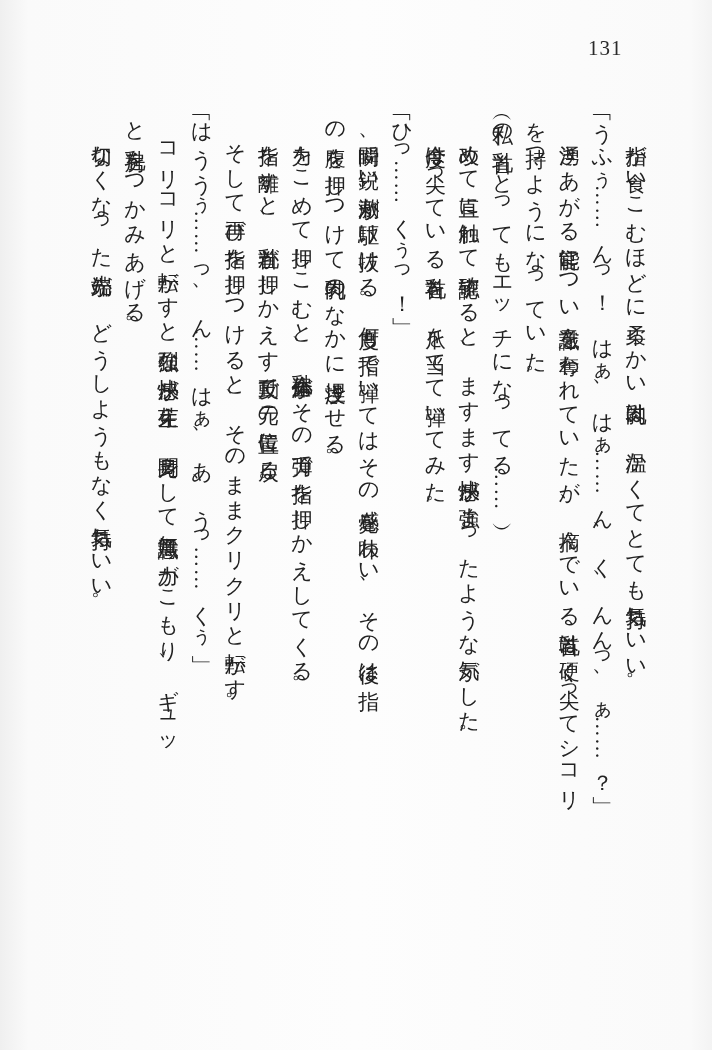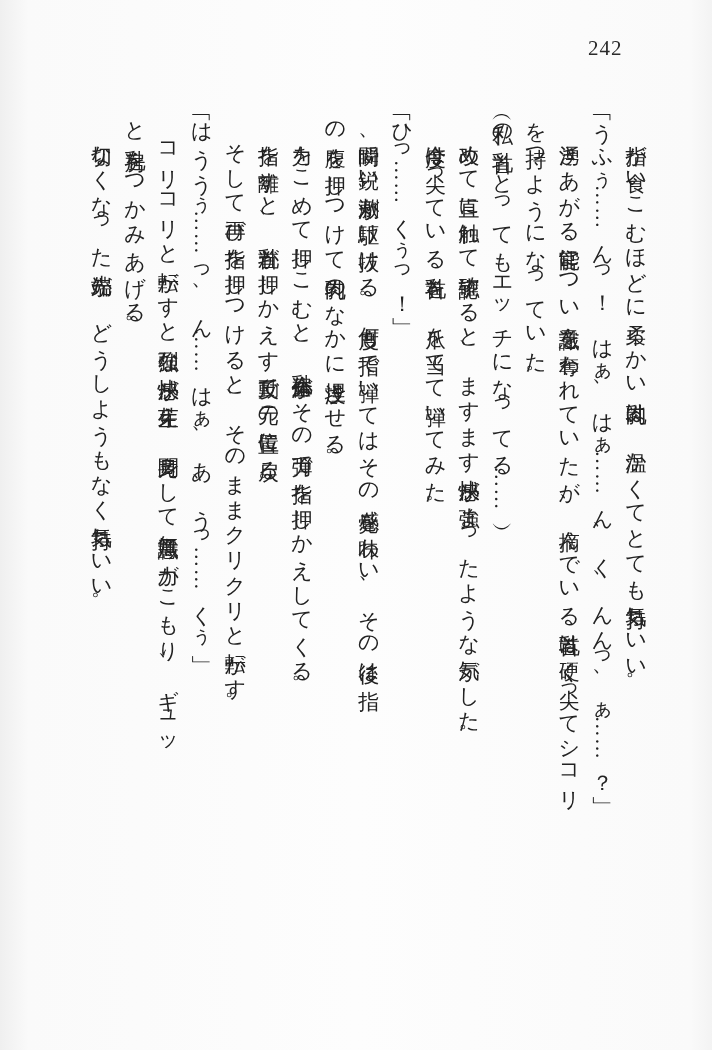--- a/index.html
+++ b/index.html
@@ -39,21 +39,21 @@
   .text-line {
     margin: 0;
   }
   .text-line.indent {
     text-indent: 22px;
   }
 </style>
 </head>
 <body>
 
-<div class="page-number">242</div>
+<div class="page-number">131</div>
 
 <div class="text-block" id="text-block">
     <div class="text-line indent">指が食いこむほどに柔らかい乳肉は、温かくてとても気持ちいい。</div>
     <div class="text-line">「うふぅ……んっ！　はぁ、はぁ……ん、く、んんっ、ぁ……？」</div>
     <div class="text-line indent">湧きあがる官能につい意識を奪われていたが、摘んでいる乳首は硬く尖ってシコリ</div>
     <div class="text-line">を持つようになっていた。</div>
     <div class="text-line">（私の乳首、とってもエッチになってる……）</div>
     <div class="text-line indent">改めて直に触れて確認すると、ますます快感が強まったような気がした。</div>
     <div class="text-line indent">今度は尖っている乳首を、爪を当てて弾いてみた。</div>
     <div class="text-line">「ひっ……くぅっ！」</div>

